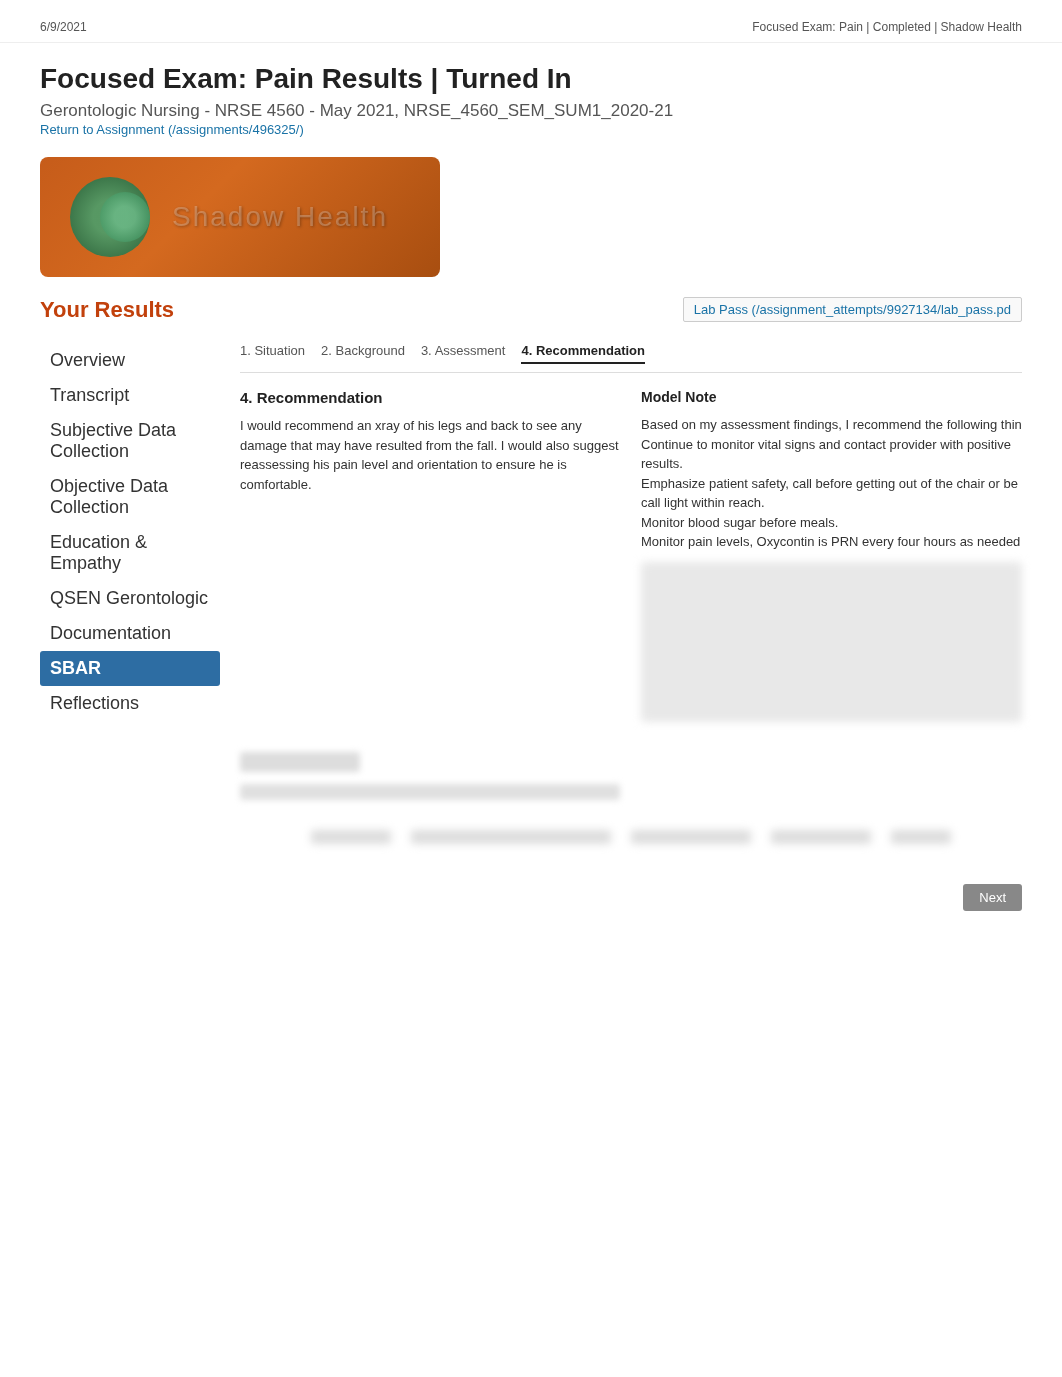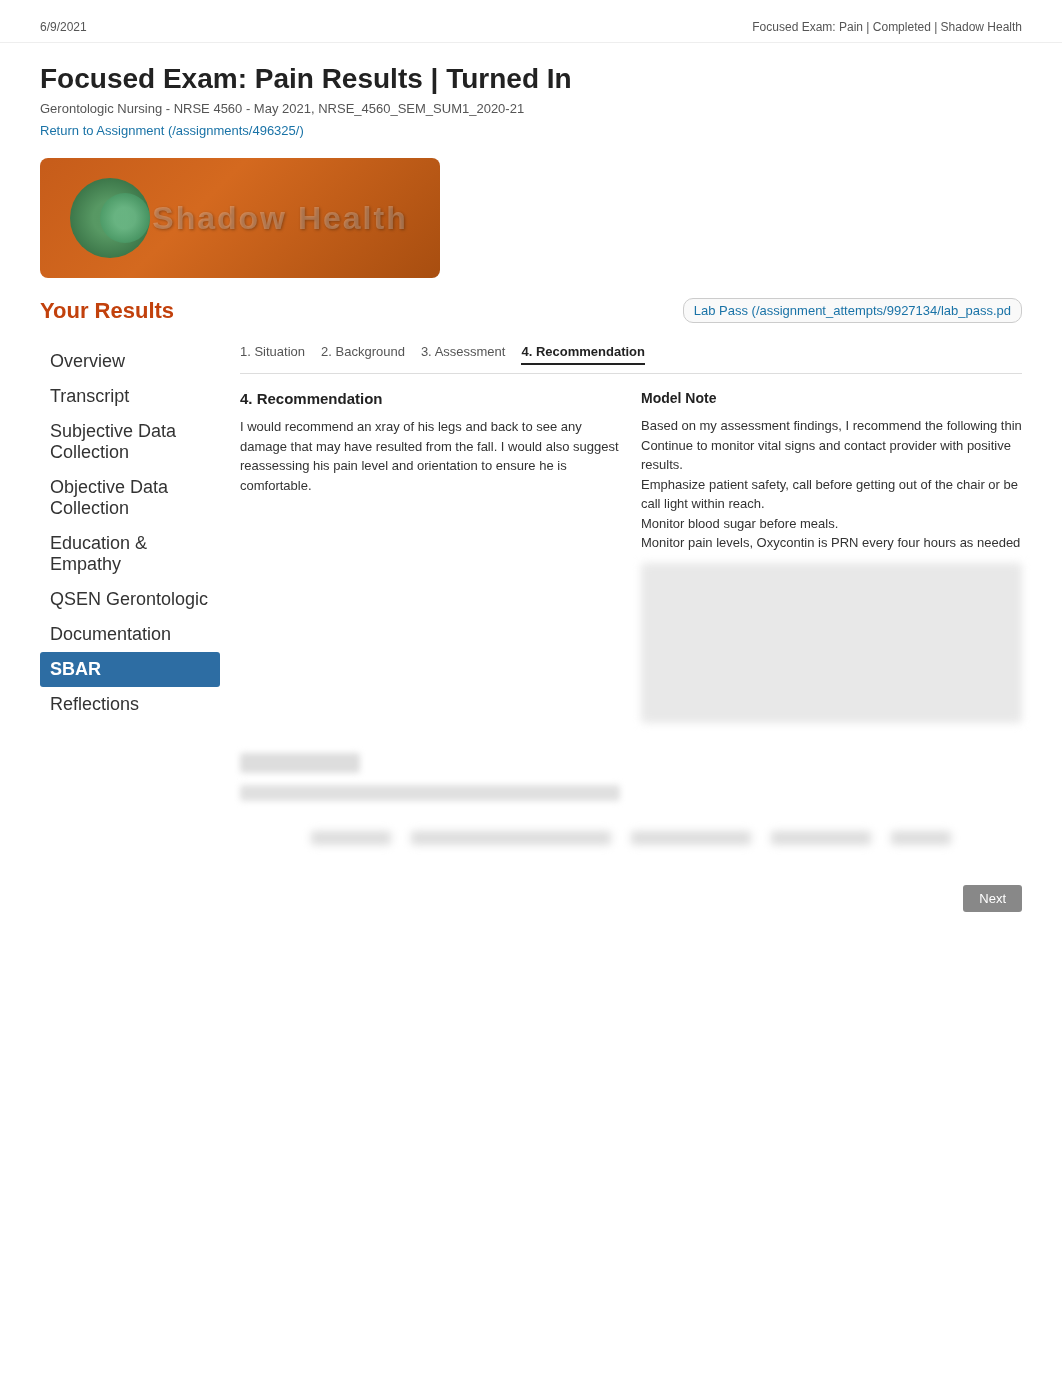--- a/index.html
+++ b/index.html
@@ -22,23 +22,22 @@
     .main-content {
       padding: 20px 40px;
     }
     .page-title {
       font-size: 28px;
       font-weight: bold;
       color: #222;
       margin-bottom: 6px;
     }
     .subtitle {
-      font-size: 13px;
+      font-size: 17px;
       color: #555;
-      margin-bottom: 6px;
     }
     .return-link {
       color: #1a73a7;
       font-size: 13px;
       text-decoration: none;
       cursor: pointer;
     }
     .logo-area {
       margin: 20px 0;
     }
@@ -68,22 +67,22 @@
       position: absolute;
       left: 60px;
       width: 50px;
       height: 50px;
       background: radial-gradient(circle, #6fbf8e 30%, #4a9e6b 70%);
       border-radius: 50%;
       opacity: 0.7;
     }
     .logo-text-shadow {
       color: rgba(255,255,255,0.25);
-      font-size: 32px;
-      font-weight: bold;
+      font-size: 28px;
+      font-weight: normal;
       letter-spacing: 2px;
       margin-left: 80px;
       text-shadow: 1px 1px 3px rgba(0,0,0,0.3);
     }
     .results-section {
       display: flex;
       justify-content: space-between;
       align-items: flex-start;
       margin-bottom: 20px;
     }
@@ -92,21 +91,21 @@
       font-weight: bold;
       color: #c2410c;
     }
     .lab-pass-link {
       font-size: 13px;
       color: #1a73a7;
       cursor: pointer;
       text-decoration: none;
       border: 1px solid #ccc;
       padding: 4px 10px;
-      border-radius: 10px;
+      border-radius: 2px;
       background: #f9f9f9;
     }
     .content-area {
       display: flex;
       gap: 20px;
     }
     .sidebar {
       width: 180px;
       flex-shrink: 0;
     }

